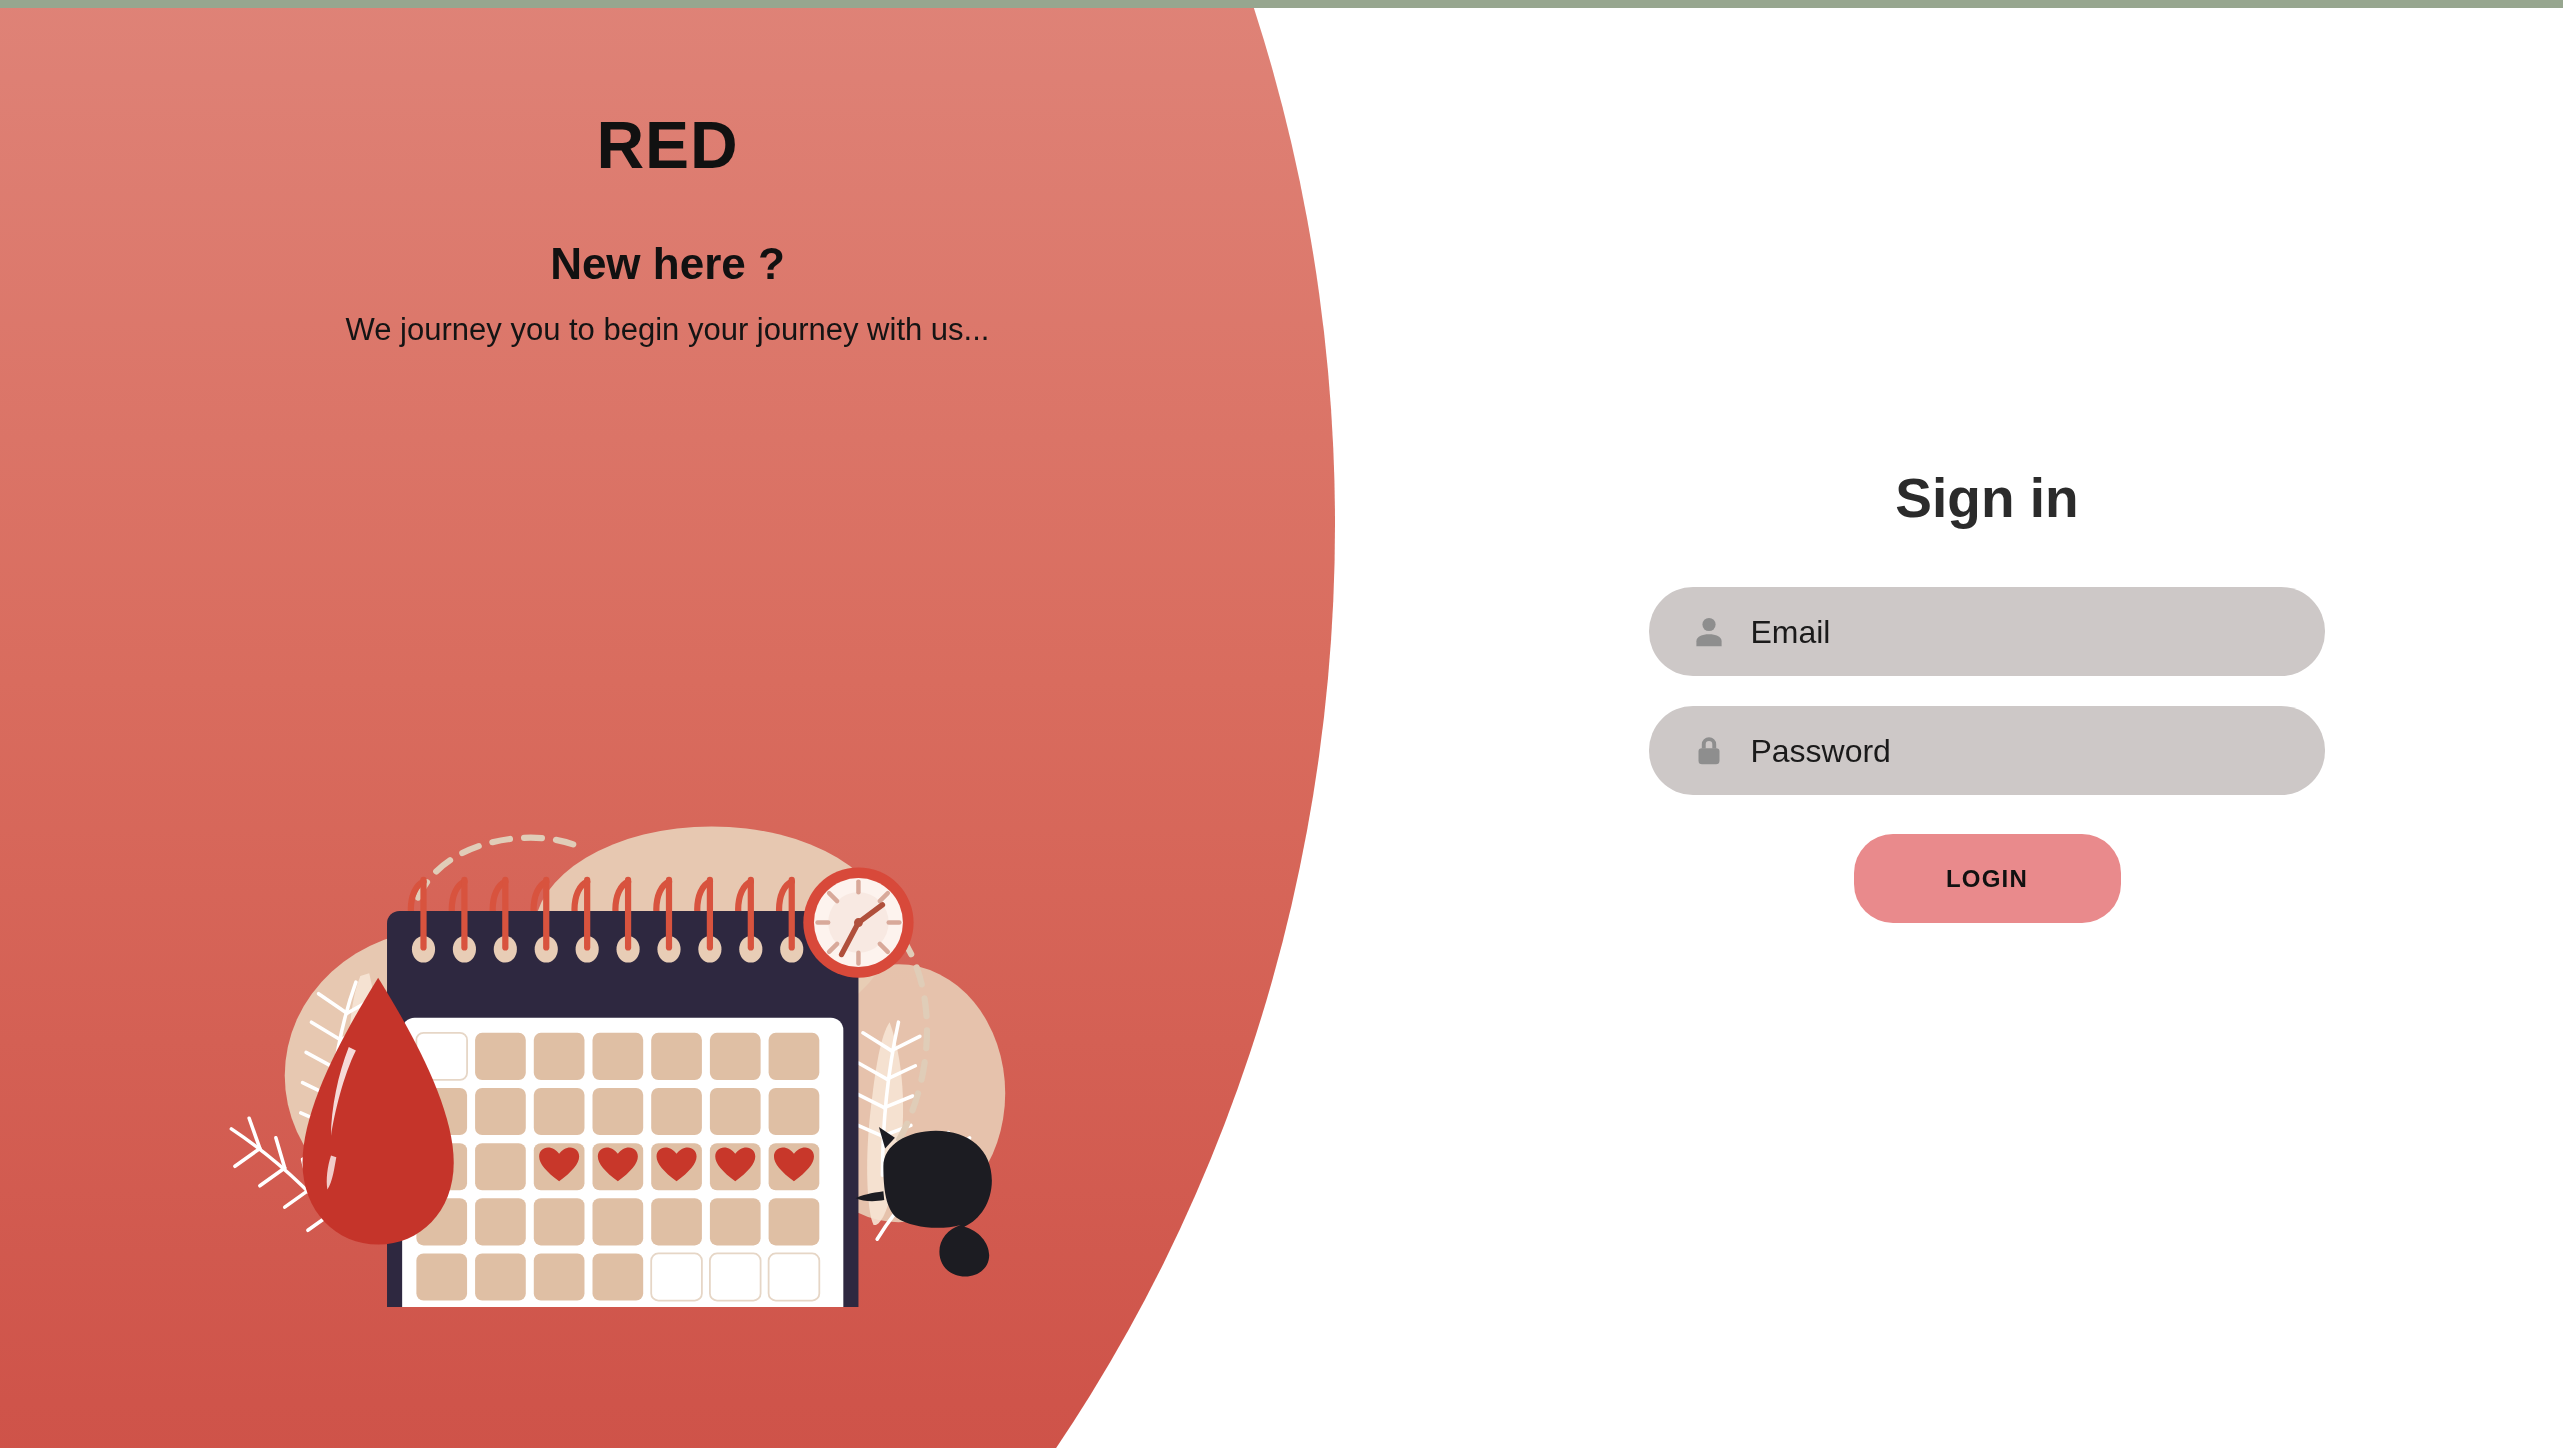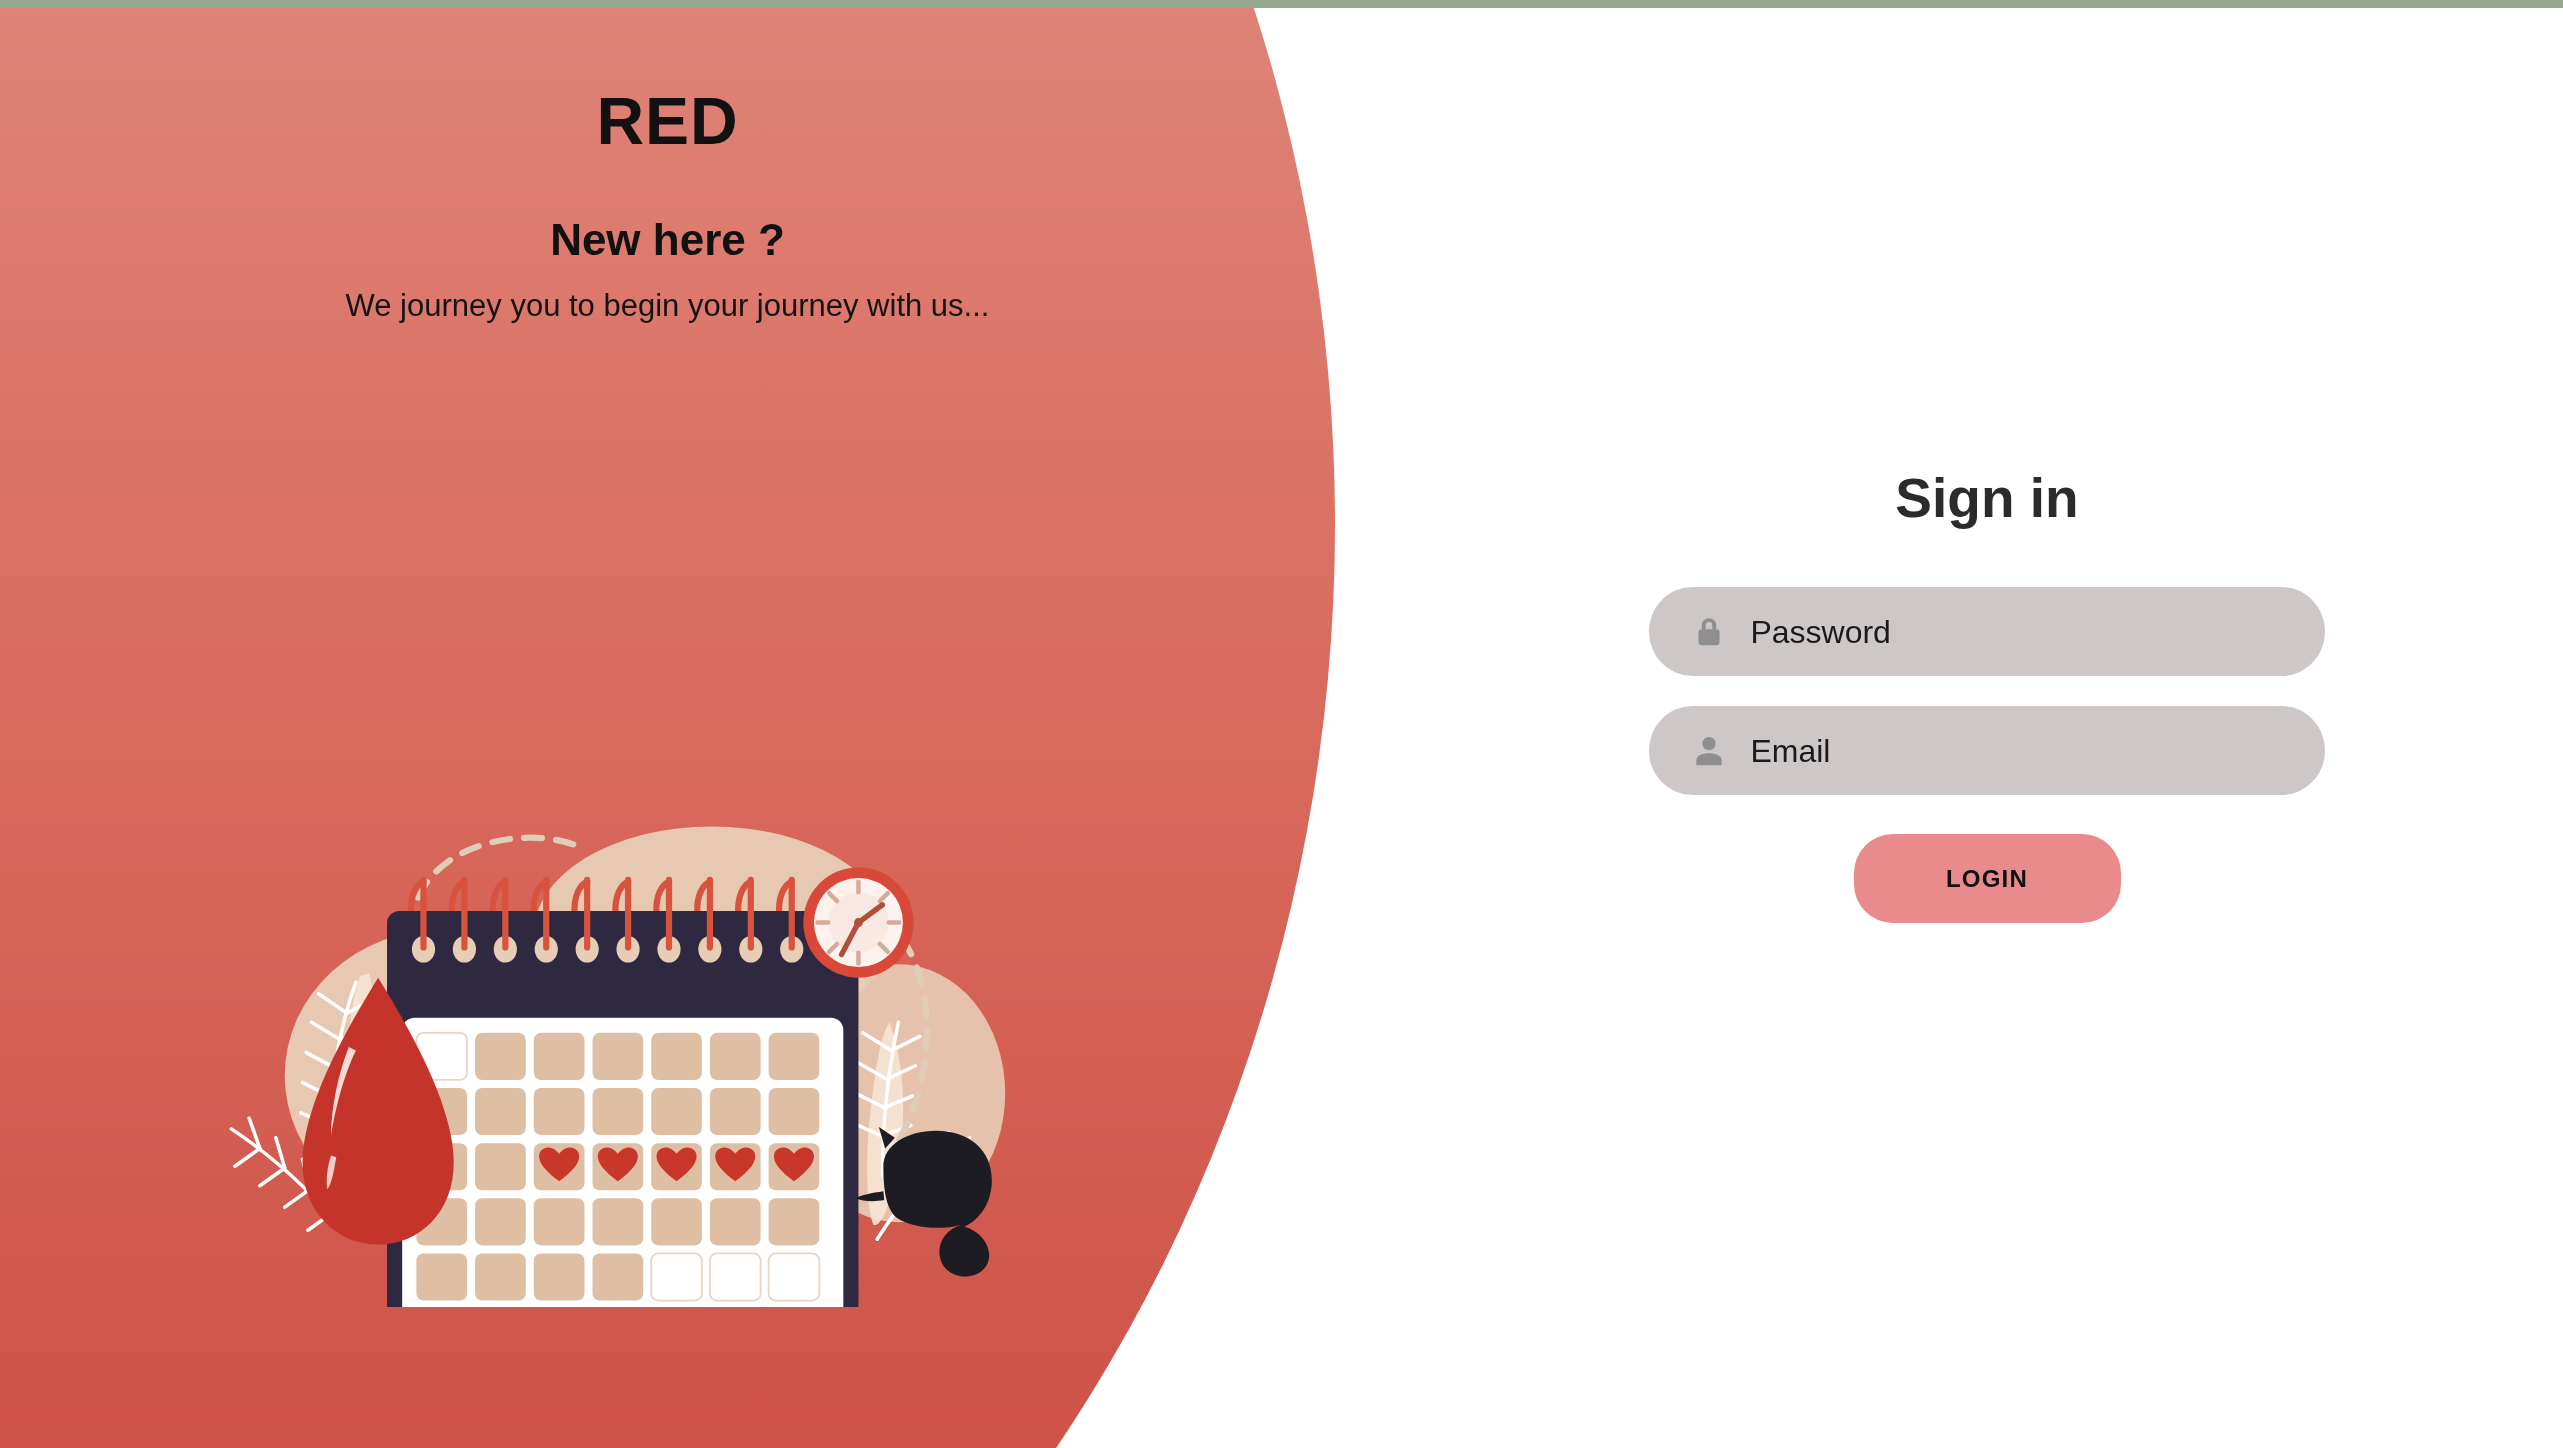--- a/index.html
+++ b/index.html
@@ -29,21 +29,21 @@
     z-index:1;
   }
 
   
   .left-content{
     position:absolute;
     left:0; top:0;
     width:1335px;
     z-index:5;
     text-align:center;
-    padding-top:80px;
+    padding-top:104px;
   }
   .brand{
     font-size:66px;
     font-weight:bold;
     letter-spacing:0.9px;
     color:#111111;
     line-height:1;
   }
   .newhere{
     margin-top:64px;
@@ -347,36 +347,36 @@
       </g>
     </svg>
   </div>
 
   <div class="signin-panel">
     <div class="signin-title">Sign in</div>
 
     <div class="field">
       <span class="ico">
         <svg viewBox="0 0 24 24">
+            <circle cx="12" cy="7" r="4.4"></circle>
+            <path d="M3.6 21.5 v-3.4 c0-3 3.8-4.6 8.4-4.6 s8.4 1.6 8.4 4.6 v3.4 z"></path>
+          </svg>
+      </span>
+      <span class="ftext">Email</span>
+    </div>
+
+    <div class="field">
+      <span class="ico">
+        <svg viewBox="0 0 24 24">
           <path d="M7.2 10.4 V7.6 a4.8 4.8 0 0 1 9.6 0 v2.8 h-2.6 V7.6 a2.2 2.2 0 0 0 -4.4 0 v2.8 z"></path>
           <rect x="5" y="10.2" width="14" height="10.6" rx="2.2"></rect>
         </svg>
       </span>
       <span class="ftext">Password</span>
     </div>
 
-    <div class="field">
-      <span class="ico">
-        <svg viewBox="0 0 24 24">
-            <circle cx="12" cy="7" r="4.4"></circle>
-            <path d="M3.6 21.5 v-3.4 c0-3 3.8-4.6 8.4-4.6 s8.4 1.6 8.4 4.6 v3.4 z"></path>
-          </svg>
-      </span>
-      <span class="ftext">Email</span>
-    </div>
-
     <div class="login-wrap">
       <button class="login-btn">LOGIN</button>
     </div>
   </div>
 
 </div>
 
 
 </body></html>

